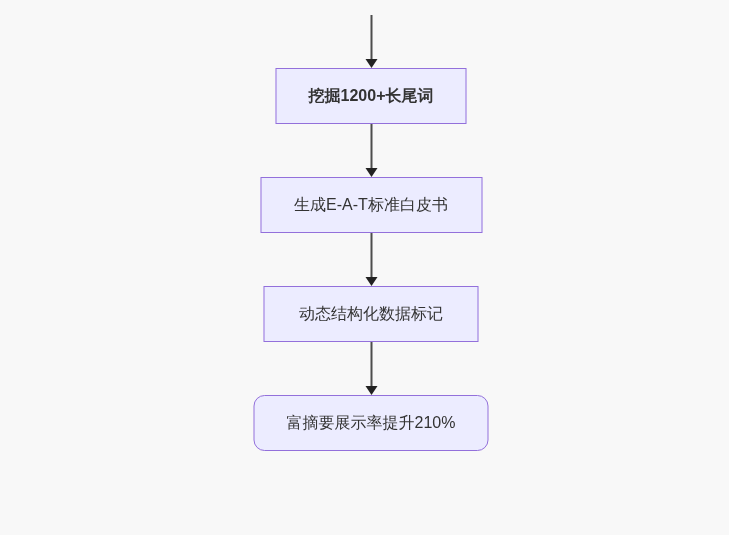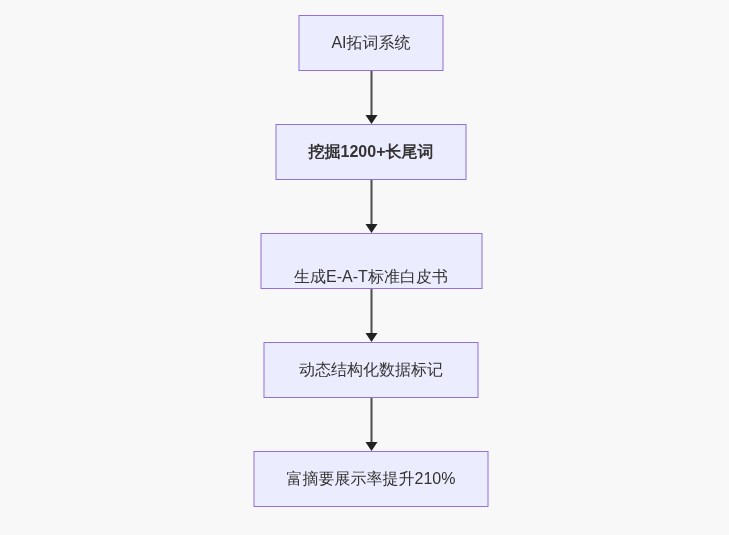--- a/index.html
+++ b/index.html
@@ -31,23 +31,23 @@
     justify-content: center;
     background: #ECECFF;
     border: 1px solid #9370DB;
     color: #333333;
     font-size: 16px;
     white-space: nowrap;
     padding: 0 20px;
   }
   .flow-node.n1 { min-width: 145px; }
   .flow-node.n2 { min-width: 191px; font-weight: bold; }
-  .flow-node.n3 { min-width: 222px; align-items: flex-end; }
+  .flow-node.n3 { min-width: 222px; }
   .flow-node.n4 { min-width: 215px; justify-content: center; }
-  .flow-node.n5 { min-width: 235px; }
+  .flow-node.n5 { min-width: 235px; border-radius: 11px; }
   .flow-arrow {
     position: relative;
     width: 12px;
     height: 53px;
     flex: none;
   }
   .arrow-line {
     position: absolute;
     left: 50%;
     transform: translateX(-50%);
@@ -67,23 +67,20 @@
     border-right: 6px solid transparent;
     border-top: 9px solid #222222;
   }
 </style>
 </head>
 <body>
 
 <div class="canvas">
   <div class="flowchart">
 
-    <div class="flow-node n1">
-      <span>AI拓词系统</span>
-    </div>
 
     <div class="flow-arrow">
       <div class="arrow-line"></div>
       <div class="arrow-head"></div>
     </div>
 
     <div class="flow-node n2">
       <span>挖掘1200+长尾词</span>
     </div>
 

